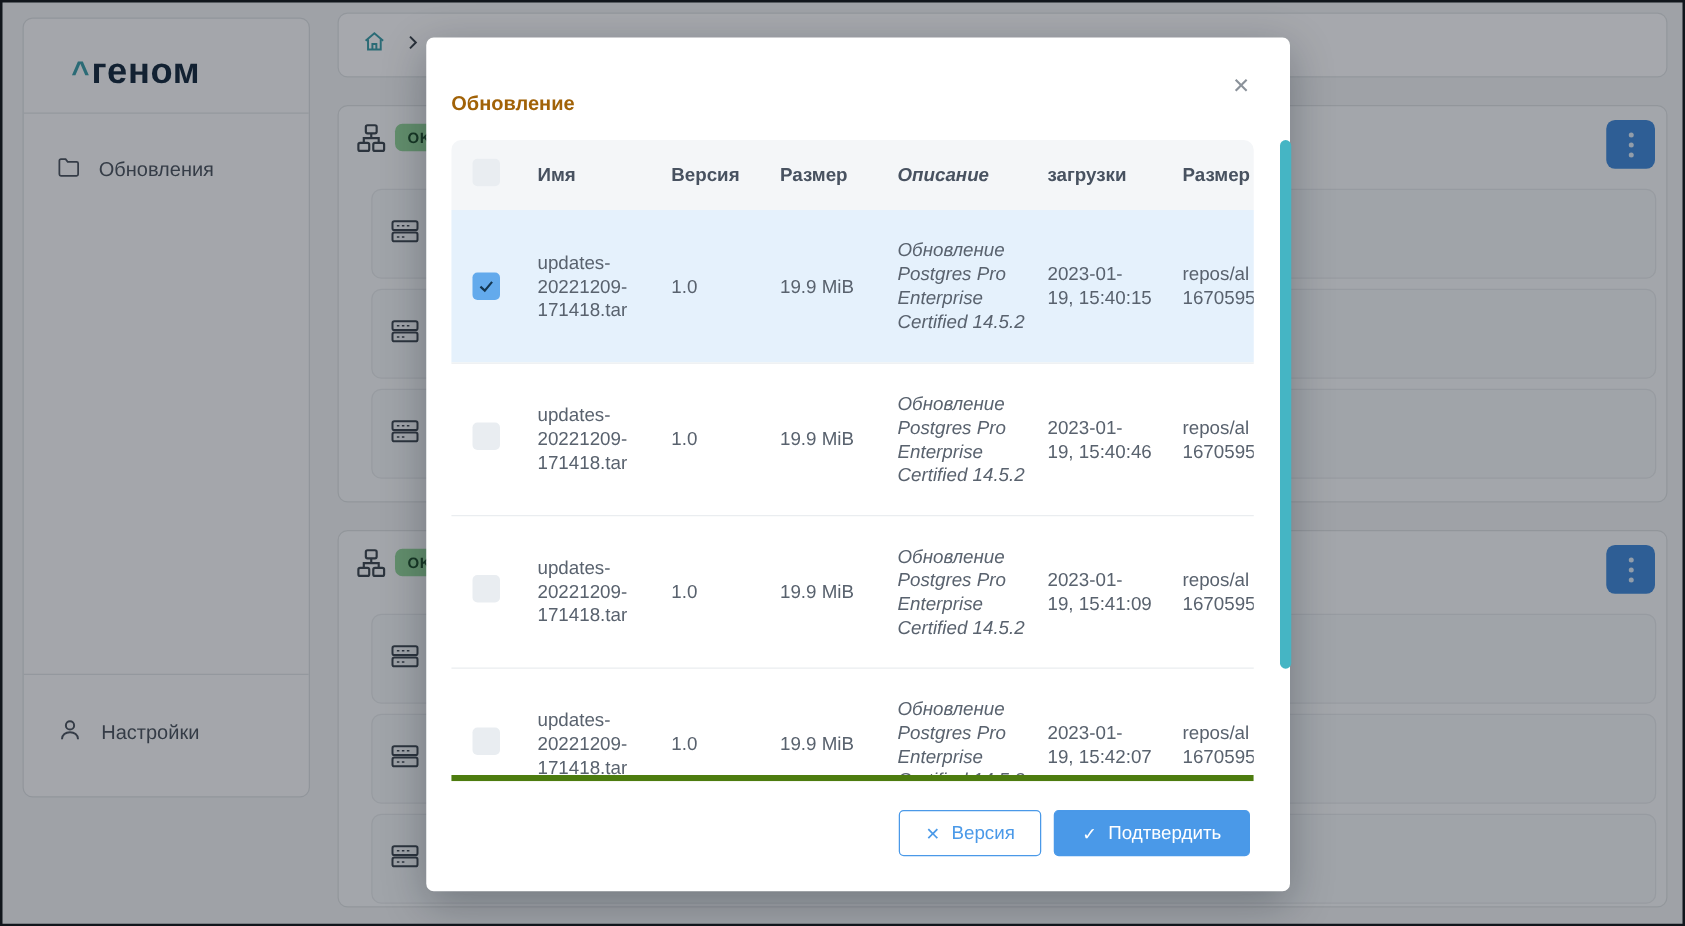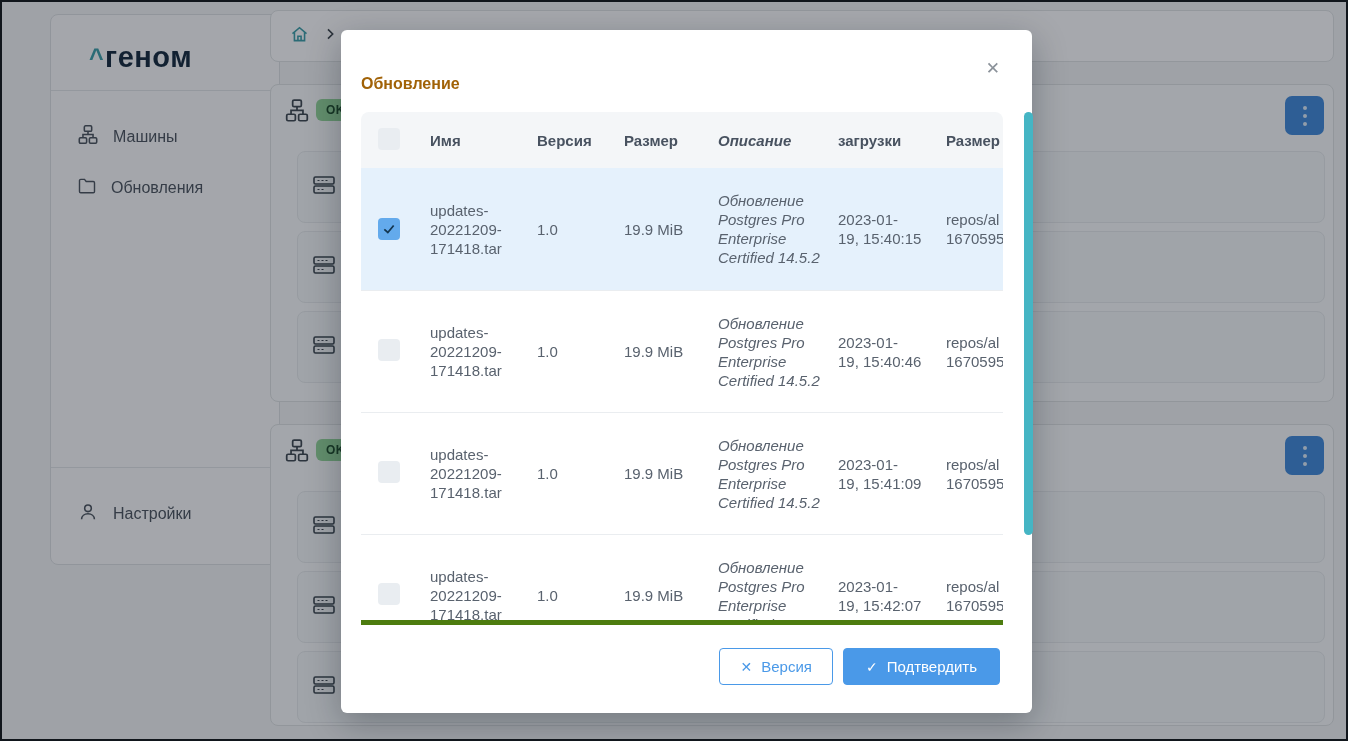--- a/index.html
+++ b/index.html
@@ -7,22 +7,22 @@
   body {
     font-family: "Liberation Sans", sans-serif;
     background:#edeff2;
     position:relative;
     color:#4a525e;
   }
   .frame { position:absolute; inset:0; border:2px solid #11161c; z-index:60; pointer-events:none; }
 
   
   .sidebar {
-    position:absolute; left:18px; top:14px; width:230px; height:551px;
-    background:#f4f5f7; border:1px solid #d8dbdf; border-radius:8px;margin-left:32px;
+    position:absolute; left:18px; top:14px; width:230px; height:624px;
+    background:#f4f5f7; border:1px solid #d8dbdf; border-radius:8px;
   }
   .logo-block { height:76px; padding:26px 0 0 38px; border-bottom:1px solid #dcdfe3; }
   .logo { font-size:29px; font-weight:bold; color:#15293e; letter-spacing:0.5px; }
   .logo .caret { color:#3b9aa6; font-size:25px; font-weight:bold; margin-right:1px; }
   .nav { padding-top:20px; }
   .nav-item { display:flex; align-items:center; gap:14px; padding:13px 26px; font-size:16px; color:#4a525e; cursor:pointer; }
   .nav-item svg { flex:0 0 auto; }
   .settings-block { position:absolute; bottom:0; left:0; right:0; border-top:1px solid #dcdfe3; padding:20px 0 24px 0;text-align:center; }
 
   
@@ -115,31 +115,20 @@
 </head>
 <body>
 
 <div class="sidebar">
   <div class="logo-block">
     <span class="logo">
       <span class="caret">^</span><span>геном</span>
     </span>
   </div>
   <div class="nav">
-    <div class="nav-item">
-      <span>
-        <svg width="22" height="22" viewBox="0 0 24 24" fill="none" stroke="#4a525e" stroke-width="1.7">
-          <rect x="8" y="2" width="8" height="6" rx="1.3"></rect>
-          <rect x="2.5" y="15" width="8" height="6" rx="1.3"></rect>
-          <rect x="13.5" y="15" width="8" height="6" rx="1.3"></rect>
-          <path d="M12 8 V11.5 M6.5 15 V11.5 H17.5 V15"></path>
-        </svg>
-      </span>
-      <span>Машины</span>
-    </div>
     <div class="nav-item">
       <span>
         <svg width="20" height="20" viewBox="0 0 24 24" fill="none" stroke="#4a525e" stroke-width="1.7">
           <path d="M3 18.5 V5.5 a1.5 1.5 0 0 1 1.5 -1.5 h4.5 l2 2.5 h8.5 a1.5 1.5 0 0 1 1.5 1.5 v10.5 a1.5 1.5 0 0 1 -1.5 1.5 h-15 a1.5 1.5 0 0 1 -1.5 -1.5 z"></path>
         </svg>
       </span>
       <span>Обновления</span>
     </div>
   </div>
   <div class="settings-block">

